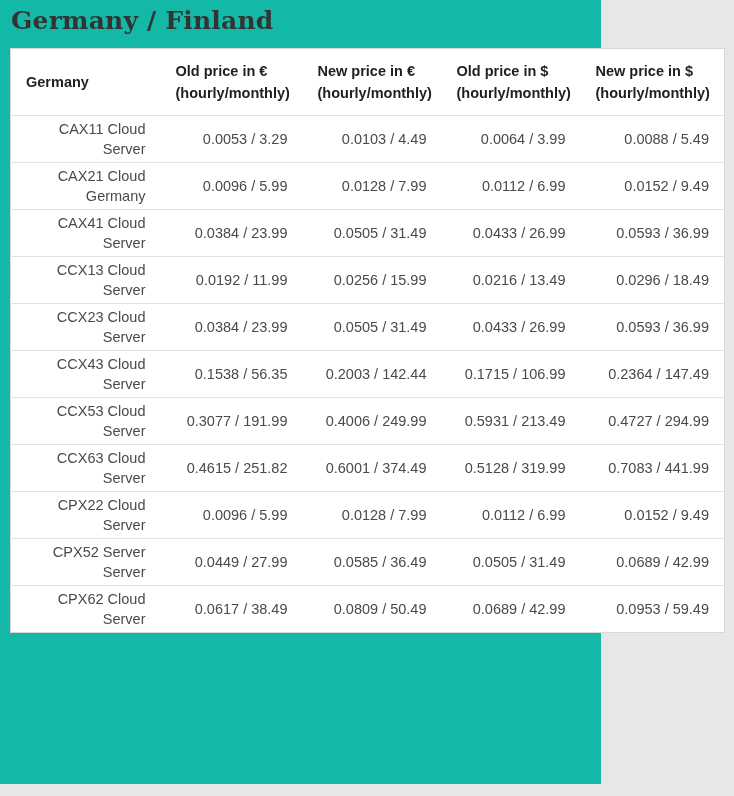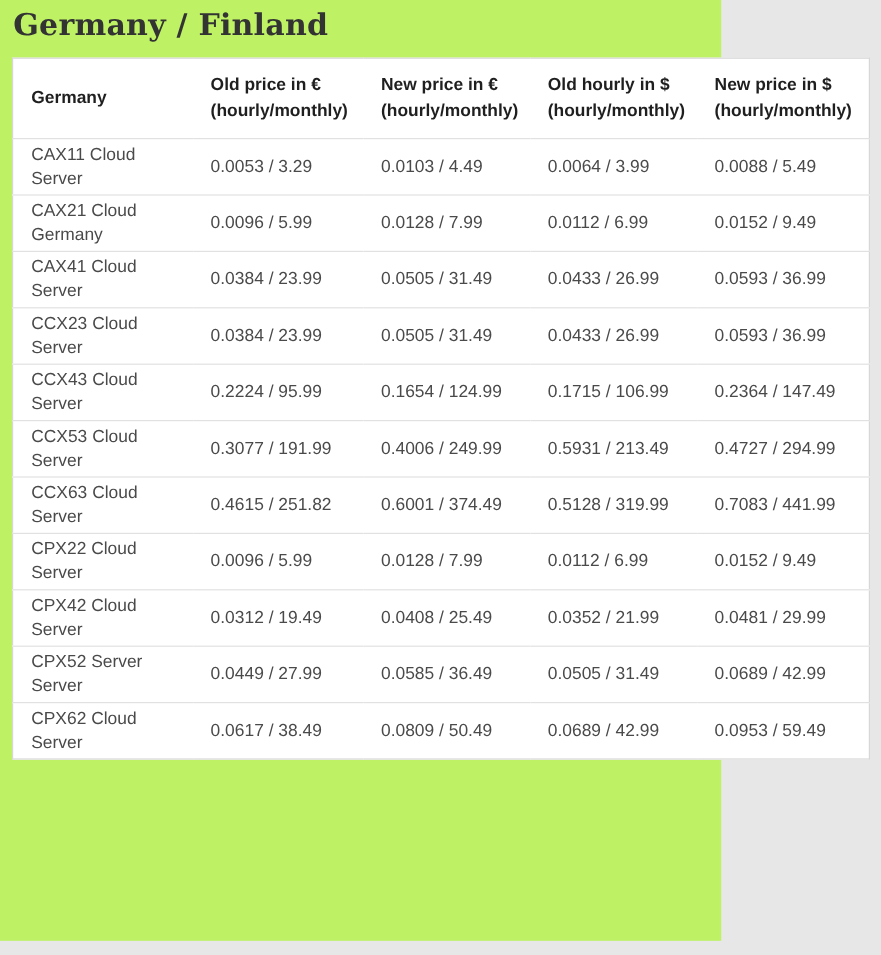--- a/index.html
+++ b/index.html
@@ -8,21 +8,21 @@
     padding: 0;
     width: 734px;
     height: 796px;
     background: #e7e7e7;
     font-family: "Liberation Sans", sans-serif;
     overflow: hidden;
   }
   .page {
     width: 601px;
     height: 784px;
-    background: #bef264;
+    background: #14b8a6;
   }
   .page-title {
     font-family: "DejaVu Serif", serif;
     font-weight: 700;
     font-size: 25px;
     color: #333333;
     margin: 0;
     padding: 6px 10px 0 11px;
     letter-spacing: 0.2px;
   }
@@ -49,20 +49,21 @@
   table.price-table td {
     font-size: 14.5px;
     line-height: 20px;
     color: #4a4a4a;
     padding: 3px 15px;
     vertical-align: middle;
     background: #ffffff;
   }
   table.price-table tbody tr {
     border-top: 1px solid #e1e1e1;
+    text-align: right;
   }
   th .th-label, th .th-sublabel {
     font-weight: 700;
   }
 </style>
 </head>
 <body>
 
 <div class="page">
   <h1 class="page-title">Germany / Finland</h1>
@@ -83,21 +84,21 @@
             </th>
             <th>
               <div class="th-label">Old price in €</div>
               <div class="th-sublabel">(hourly/monthly)</div>
             </th>
             <th>
               <div class="th-label">New price in €</div>
               <div class="th-sublabel">(hourly/monthly)</div>
             </th>
             <th>
-              <div class="th-label">Old hourly in $</div>
+              <div class="th-label">Old price in $</div>
               <div class="th-sublabel">(hourly/monthly)</div>
             </th>
             <th>
               <div class="th-label">New price in $</div>
               <div class="th-sublabel">(hourly/monthly)</div>
             </th>
           </tr>
       </thead>
       <tbody>
           <tr>
@@ -115,30 +116,37 @@
             <td>0.0152 / 9.49</td>
           </tr>
           <tr>
             <td>CAX41 Cloud Server</td>
             <td>0.0384 / 23.99</td>
             <td>0.0505 / 31.49</td>
             <td>0.0433 / 26.99</td>
             <td>0.0593 / 36.99</td>
           </tr>
           <tr>
+            <td>CCX13 Cloud Server</td>
+            <td>0.0192 / 11.99</td>
+            <td>0.0256 / 15.99</td>
+            <td>0.0216 / 13.49</td>
+            <td>0.0296 / 18.49</td>
+          </tr>
+          <tr>
             <td>CCX23 Cloud Server</td>
             <td>0.0384 / 23.99</td>
             <td>0.0505 / 31.49</td>
             <td>0.0433 / 26.99</td>
             <td>0.0593 / 36.99</td>
           </tr>
           <tr>
             <td>CCX43 Cloud Server</td>
-            <td>0.2224 / 95.99</td>
-            <td>0.1654 / 124.99</td>
+            <td>0.1538 / 56.35</td>
+            <td>0.2003 / 142.44</td>
             <td>0.1715 / 106.99</td>
             <td>0.2364 / 147.49</td>
           </tr>
           <tr>
             <td>CCX53 Cloud Server</td>
             <td>0.3077 / 191.99</td>
             <td>0.4006 / 249.99</td>
             <td>0.5931 / 213.49</td>
             <td>0.4727 / 294.99</td>
           </tr>
@@ -150,27 +158,20 @@
             <td>0.7083 / 441.99</td>
           </tr>
           <tr>
             <td>CPX22 Cloud Server</td>
             <td>0.0096 / 5.99</td>
             <td>0.0128 / 7.99</td>
             <td>0.0112 / 6.99</td>
             <td>0.0152 / 9.49</td>
           </tr>
           <tr>
-            <td>CPX42 Cloud Server</td>
-            <td>0.0312 / 19.49</td>
-            <td>0.0408 / 25.49</td>
-            <td>0.0352 / 21.99</td>
-            <td>0.0481 / 29.99</td>
-          </tr>
-          <tr>
             <td>CPX52 Server Server</td>
             <td>0.0449 / 27.99</td>
             <td>0.0585 / 36.49</td>
             <td>0.0505 / 31.49</td>
             <td>0.0689 / 42.99</td>
           </tr>
           <tr>
             <td>CPX62 Cloud Server</td>
             <td>0.0617 / 38.49</td>
             <td>0.0809 / 50.49</td>

